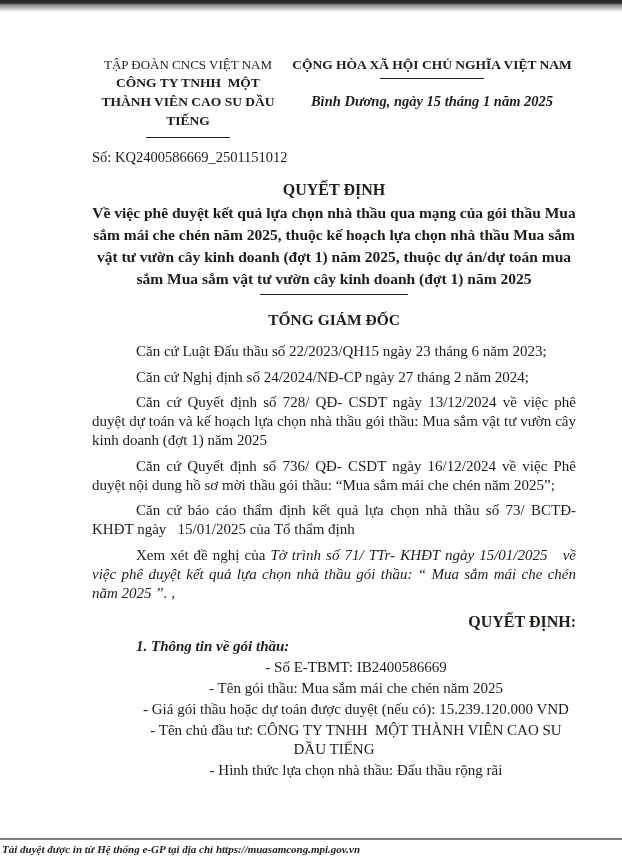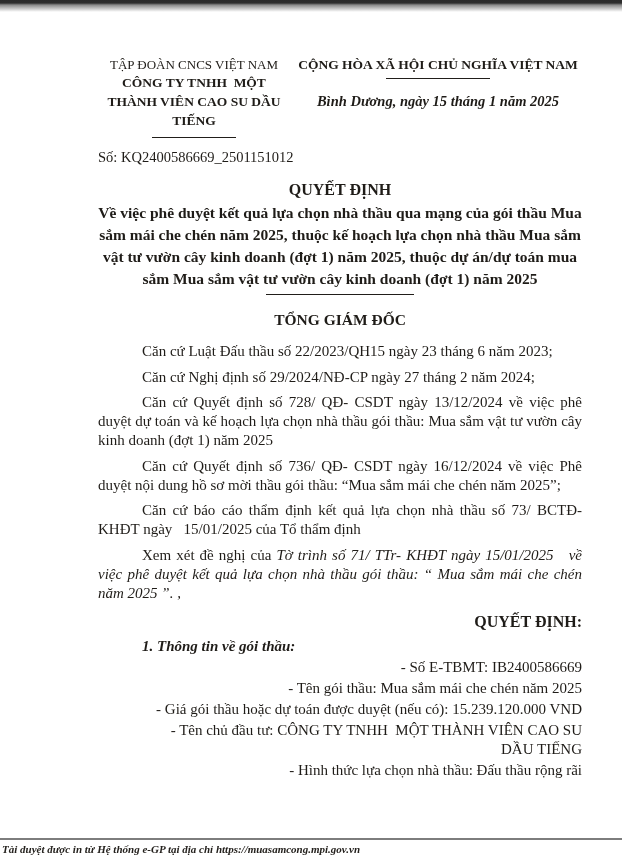--- a/index.html
+++ b/index.html
@@ -10,21 +10,21 @@
     font-family: "Liberation Serif", serif;
     color: #1f1c18;
     position: relative;
     overflow: hidden;
   }
   .topbar {
     position: absolute; top: 0; left: 0; right: 0; height: 12px;
     background: linear-gradient(to bottom, #2b2b2b 0px, #2e2e2e 3px, #8a8a8a 5px, rgba(255,255,255,0) 12px);
   }
   .doc {
-    position: absolute; left: 98px; top: 56px; width: 484px;
+    position: absolute; left: 92px; top: 56px; width: 484px;
   }
   .header { display: flex; justify-content: space-between; }
   .col-left  { width: 192px; text-align: center; }
   .col-right { width: 288px; text-align: center; }
   .parent-org { font-size: 13px; line-height: 17px; white-space: pre-wrap; }
   .company { font-weight: bold; font-size: 13.5px; line-height: 19px; white-space: pre-wrap; }
   .rule { height: 1px; background: #211e1a; }
   .rule-left  { width: 84px;  margin: 7px auto 0; }
   .rule-right { width: 104px; margin: 4px auto 0; }
   .rule-center{ width: 148px; margin: 4px auto 0; }
@@ -39,21 +39,21 @@
   .body-p {
     font-size: 15px; line-height: 19px;
     margin: 6.5px 0 0; text-indent: 44px;
     text-align: justify; white-space: pre-wrap;
   }
   .first-body { margin-top: 12px; }
   .i { font-style: italic; }
   .b { font-weight: bold; }
   .resolution-heading { text-align: right; font-weight: bold; font-size: 16px; line-height: 20px; margin-top: 9px; }
   .section-heading { font-weight: bold; font-style: italic; margin-top: 5px; }
-  .item { margin-top: 2px; text-align: right; }
+  .item { margin-top: 2px; text-align: center; }
   .footer-rule {
     position: absolute; left: 0; right: 0; top: 838px; height: 2px;
     background: #7d7d7d;
   }
   .footer-note {
     position: absolute; left: 2px; top: 843px;
     font-size: 11px; font-weight: 600; font-style: italic;
     color: #24211d; white-space: pre-wrap;
   }
 </style>
@@ -86,21 +86,21 @@
     <div class="subject-line">sắm mái che chén năm 2025, thuộc kế hoạch lựa chọn nhà thầu Mua sắm</div>
     <div class="subject-line">vật tư vườn cây kinh doanh (đợt 1) năm 2025, thuộc dự án/dự toán mua</div>
     <div class="subject-line">sắm Mua sắm vật tư vườn cây kinh doanh (đợt 1) năm 2025</div>
   </div>
 
   <div class="rule rule-center"></div>
 
   <div class="authority">TỔNG GIÁM ĐỐC</div>
 
   <p class="body-p first-body">Căn cứ Luật Đấu thầu số 22/2023/QH15 ngày 23 tháng 6 năm 2023;</p>
-  <p class="body-p">Căn cứ Nghị định số 29/2024/NĐ-CP ngày 27 tháng 2 năm 2024;</p>
+  <p class="body-p">Căn cứ Nghị định số 24/2024/NĐ-CP ngày 27 tháng 2 năm 2024;</p>
   <p class="body-p">Căn cứ Quyết định số 728/ QĐ- CSDT ngày 13/12/2024 về việc phê duyệt dự toán và kế hoạch lựa chọn nhà thầu gói thầu: Mua sắm vật tư vườn cây kinh doanh (đợt 1) năm 2025</p>
   <p class="body-p">Căn cứ Quyết định số 736/ QĐ- CSDT ngày 16/12/2024 về việc Phê duyệt nội dung hồ sơ mời thầu gói thầu: “Mua sắm mái che chén năm 2025”;</p>
   <p class="body-p">Căn cứ báo cáo thẩm định kết quả lựa chọn nhà thầu số 73/ BCTĐ-KHĐT ngày   15/01/2025 của Tổ thẩm định</p>
 
   <p class="body-p"><span>Xem xét đề nghị của </span><span class="i">Tờ trình số 71/ TTr- KHĐT ngày 15/01/2025   về việc phê duyệt kết quả lựa chọn nhà thầu gói thầu: “ Mua sắm mái che chén năm 2025 ”. ,</span></p>
 
   <div class="resolution-heading">QUYẾT ĐỊNH:</div>
 
 
   <p class="body-p section-heading">1. Thông tin về gói thầu:</p>

